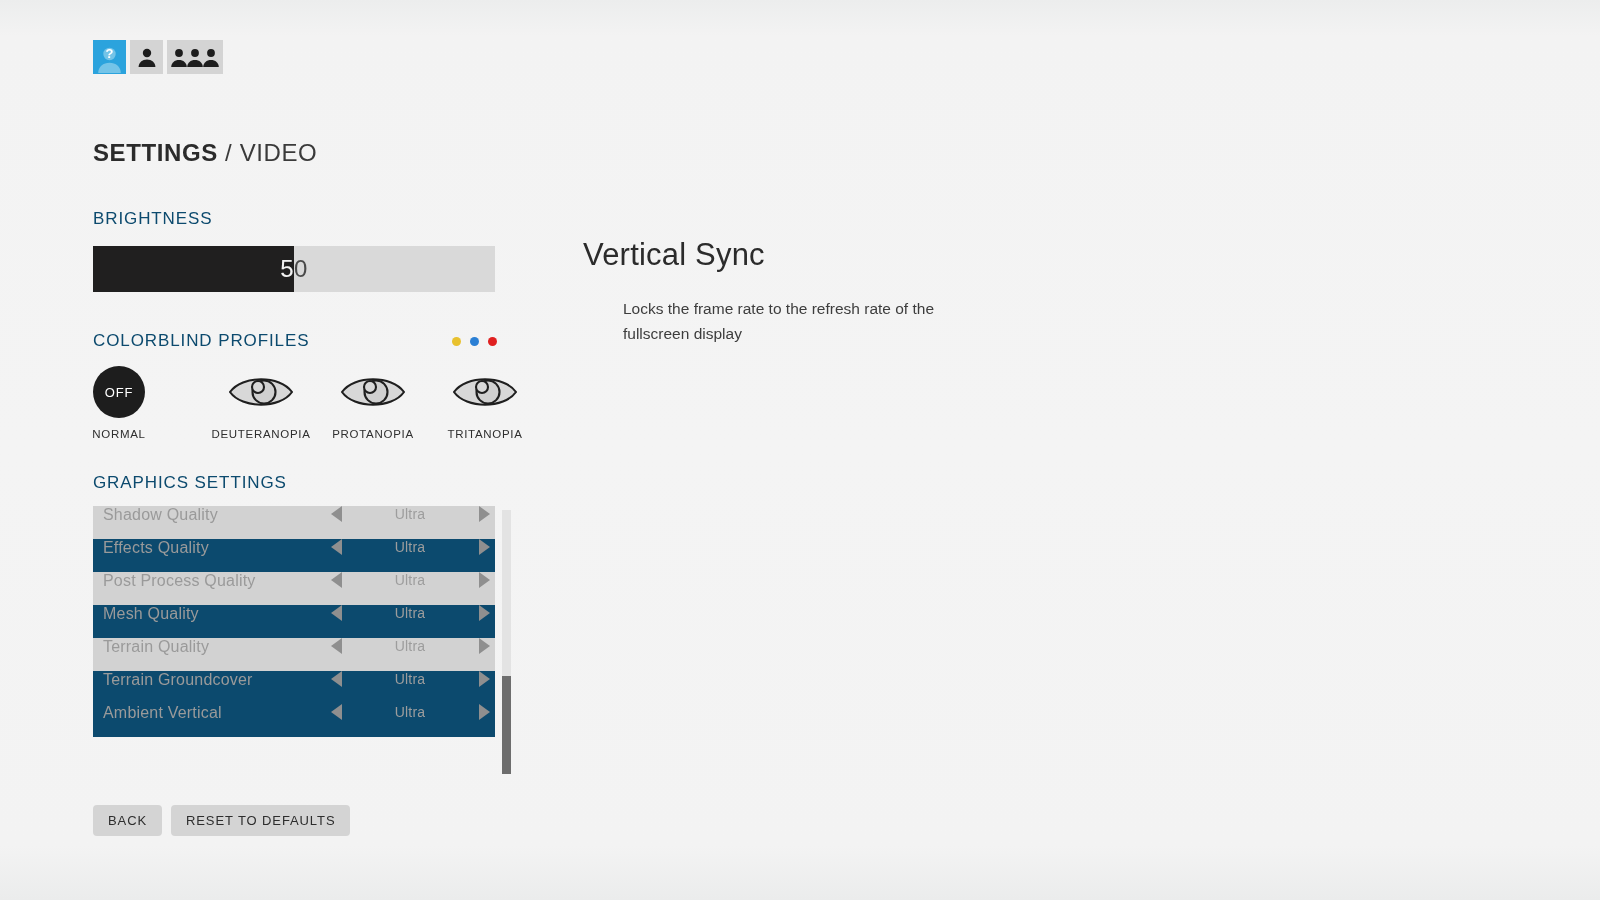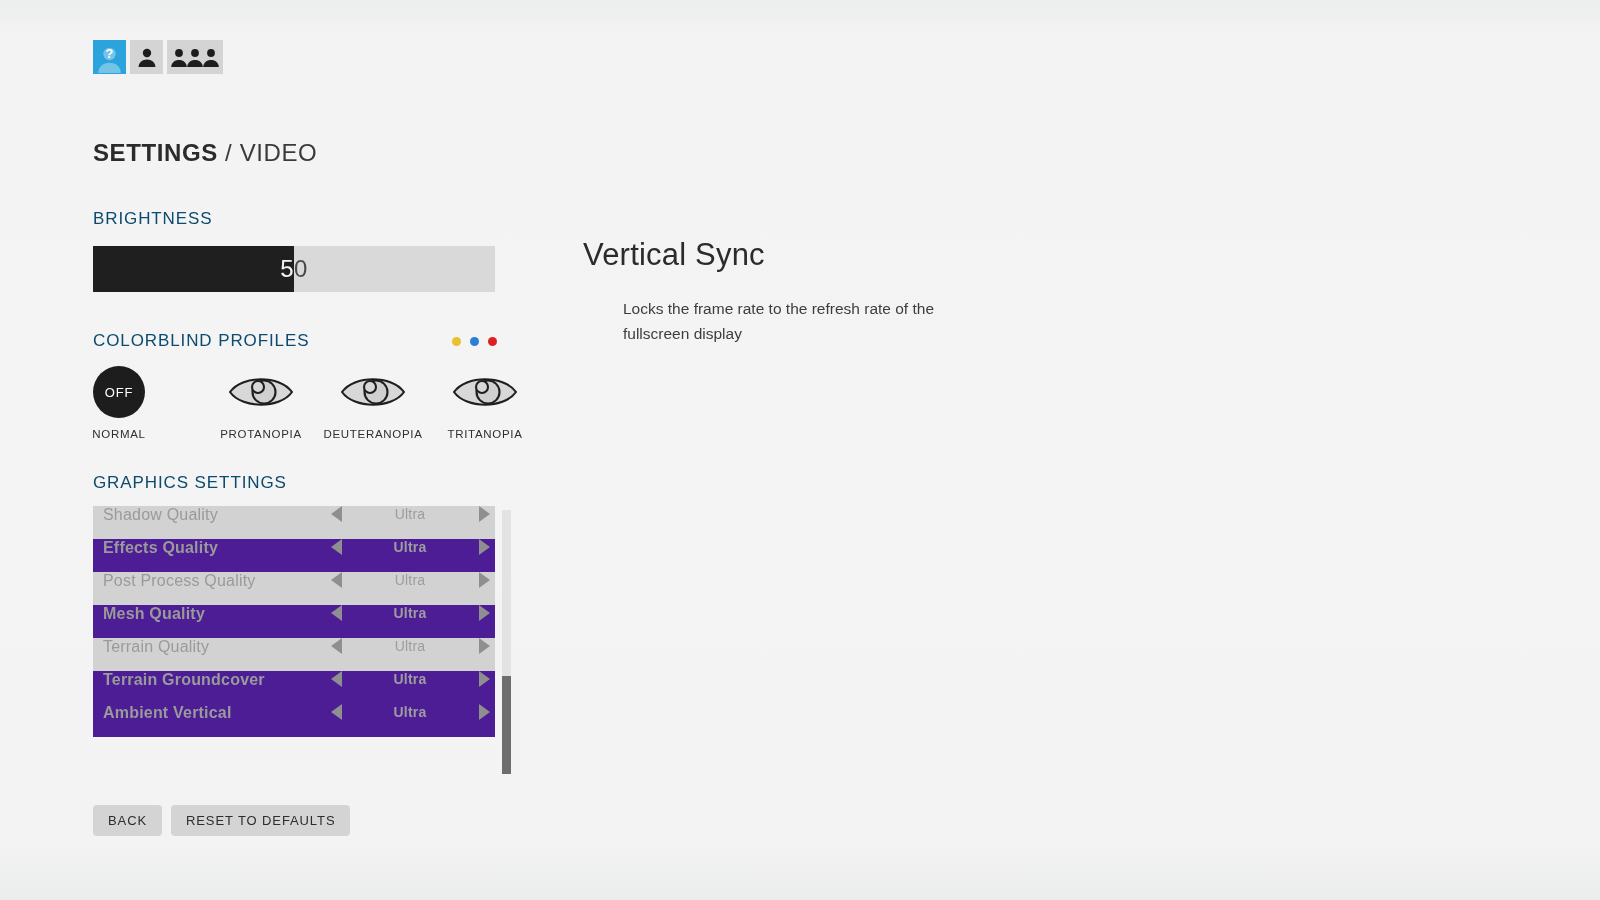--- a/index.html
+++ b/index.html
@@ -171,21 +171,21 @@
     height: 268px;
   }
   .gs-row {
     position: relative;
     height: 33px;
     display: flex;
     align-items: flex-start;
     padding: 0 0 0 10px;
   }
   .gs-row.shade-a { background: #d2d2d2; }
-  .gs-row.shade-b { background: #4c1d95; font-weight: bold; }
+  .gs-row.shade-b { background: #0c4a6e; }
   .gs-name {
     font-size: 16px;
     color: #9a9a9a;
     letter-spacing: 0.2px;
     flex: 0 0 auto;
     width: 222px;
     white-space: nowrap;
     overflow: hidden;
   }
   .gs-arrow {
@@ -346,32 +346,32 @@
   </div>
 
   <div class="cb-item">
     <div class="cb-icon-box">
       <svg width="66" height="40" viewBox="0 0 66 40">
         <path d="M2 20 C 14 3, 52 3, 64 20 C 52 37, 14 37, 2 20 Z" fill="#d8d8d8" stroke="#1f1f1f" stroke-width="2.1" stroke-linejoin="round"></path>
         <circle cx="36" cy="20" r="11.5" fill="#d0d0d0" stroke="#1f1f1f" stroke-width="2.1"></circle>
         <circle cx="30" cy="15" r="6" fill="#d8d8d8" stroke="#1f1f1f" stroke-width="2.1"></circle>
       </svg>
     </div>
-    <div class="cb-label">PROTANOPIA</div>
+    <div class="cb-label">DEUTERANOPIA</div>
   </div>
 
   <div class="cb-item">
     <div class="cb-icon-box">
       <svg width="66" height="40" viewBox="0 0 66 40">
         <path d="M2 20 C 14 3, 52 3, 64 20 C 52 37, 14 37, 2 20 Z" fill="#d8d8d8" stroke="#1f1f1f" stroke-width="2.1" stroke-linejoin="round"></path>
         <circle cx="36" cy="20" r="11.5" fill="#d0d0d0" stroke="#1f1f1f" stroke-width="2.1"></circle>
         <circle cx="30" cy="15" r="6" fill="#d8d8d8" stroke="#1f1f1f" stroke-width="2.1"></circle>
       </svg>
     </div>
-    <div class="cb-label">DEUTERANOPIA</div>
+    <div class="cb-label">PROTANOPIA</div>
   </div>
 
   <div class="cb-item">
     <div class="cb-icon-box">
       <svg width="66" height="40" viewBox="0 0 66 40">
         <path d="M2 20 C 14 3, 52 3, 64 20 C 52 37, 14 37, 2 20 Z" fill="#d8d8d8" stroke="#1f1f1f" stroke-width="2.1" stroke-linejoin="round"></path>
         <circle cx="36" cy="20" r="11.5" fill="#d0d0d0" stroke="#1f1f1f" stroke-width="2.1"></circle>
         <circle cx="30" cy="15" r="6" fill="#d8d8d8" stroke="#1f1f1f" stroke-width="2.1"></circle>
       </svg>
     </div>

